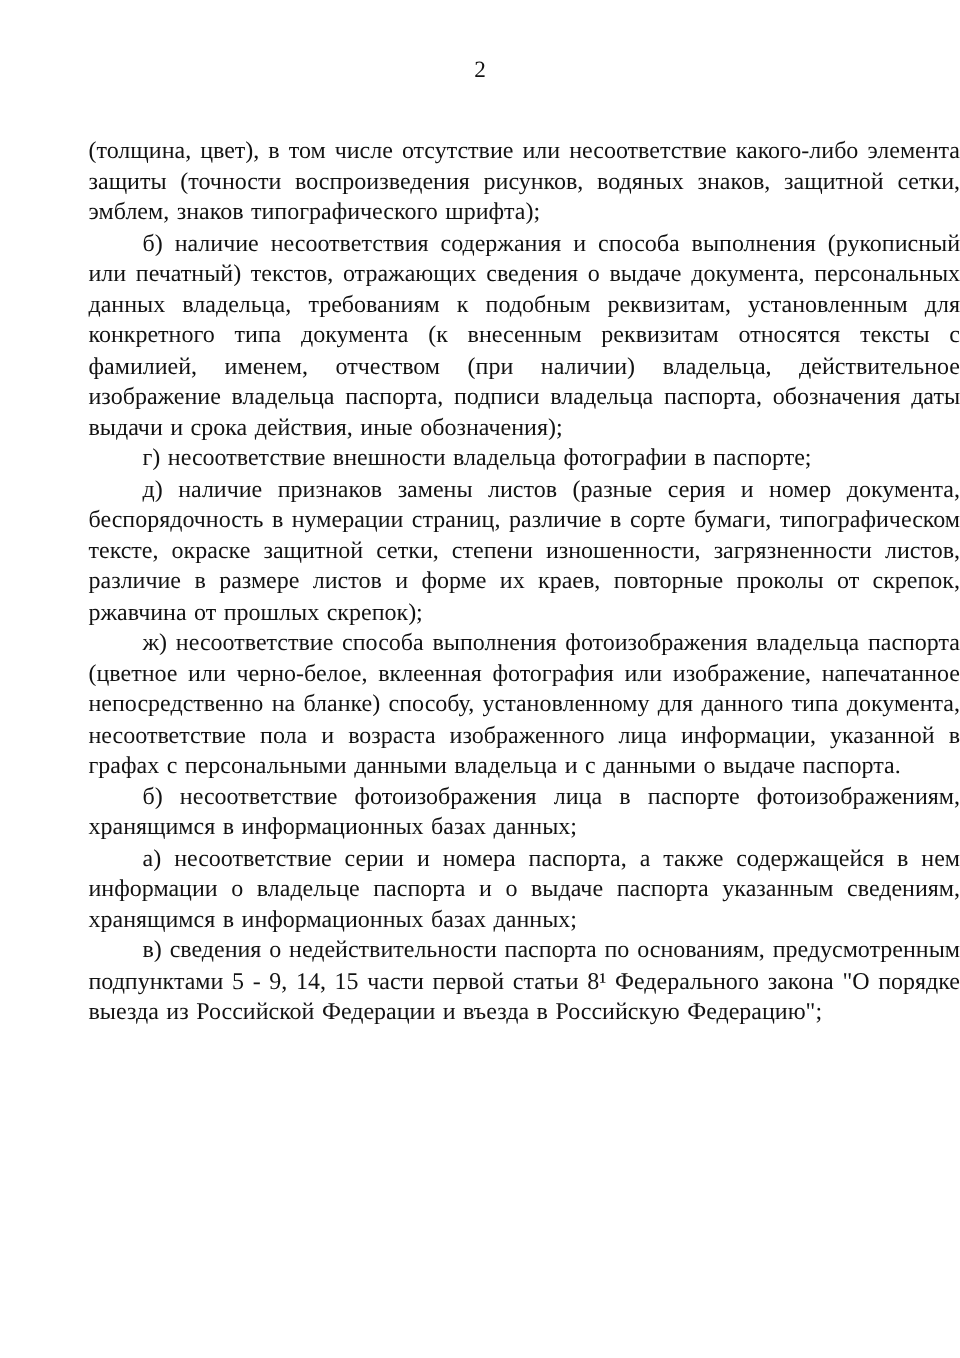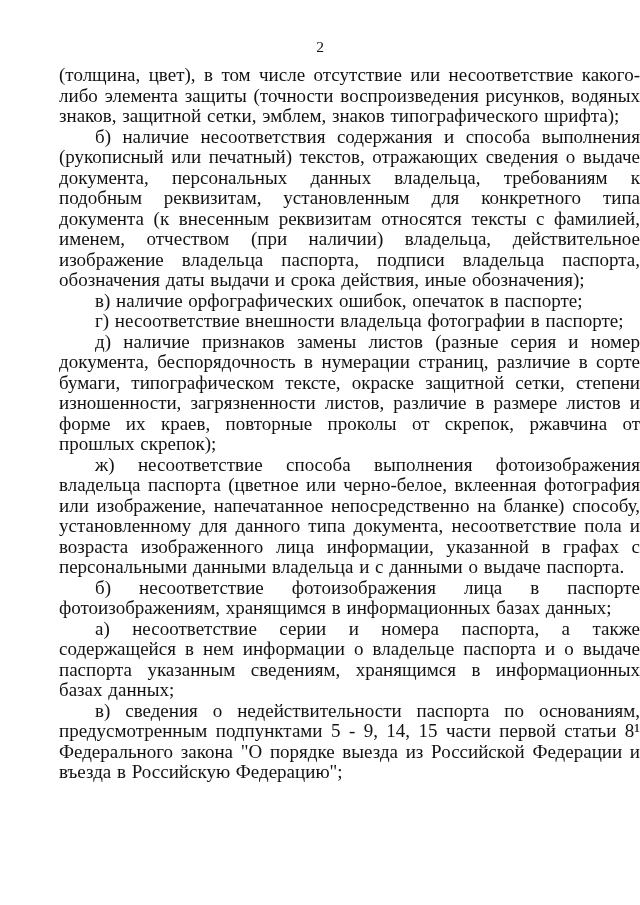--- a/index.html
+++ b/index.html
@@ -18,23 +18,23 @@
     overflow: hidden;
   }
   .page-number {
     padding-top: 38px;
     text-align: center;
     font-size: 15.5px;
     line-height: 17px;
     color: #121212;
   }
   .body-text {
-    margin-top: 10px;
+    margin-top: 36px;
     padding-left: 59px;
-    font-size: 19px;
+    font-size: 16px;
     line-height: 20.5px;
     text-align: justify;
     color: #121212;
   }
   .body-text p.para {
     margin: 0;
     padding: 0;
     text-indent: 0;
     word-spacing: 1px;
   }
@@ -45,21 +45,20 @@
 </head>
 <body>
 
 <div class="page">
   <div class="page-number">2</div>
 
   <div class="body-text">
 
   <p class="para">(толщина, цвет), в том числе отсутствие или несоответствие какого-либо элемента защиты (точности воспроизведения рисунков, водяных знаков, защитной сетки, эмблем, знаков типографического шрифта);</p>
       <p class="para indent">б) наличие несоответствия содержания и способа выполнения (рукописный или печатный) текстов, отражающих сведения о выдаче документа, персональных данных владельца, требованиям к подобным реквизитам, установленным для конкретного типа документа (к внесенным реквизитам относятся тексты с фамилией, именем, отчеством (при наличии) владельца, действительное изображение владельца паспорта, подписи владельца паспорта, обозначения даты выдачи и срока действия, иные обозначения);</p>
-      <p class="para indent">в) наличие орфографических ошибок, опечаток в паспорте;</p>
       <p class="para indent">г) несоответствие внешности владельца фотографии в паспорте;</p>
       <p class="para indent">д) наличие признаков замены листов (разные серия и номер документа, беспорядочность в нумерации страниц, различие в сорте бумаги, типографическом тексте, окраске защитной сетки, степени изношенности, загрязненности листов, различие в размере листов и форме их краев, повторные проколы от скрепок, ржавчина от прошлых скрепок);</p>
       <p class="para indent">ж) несоответствие способа выполнения фотоизображения владельца паспорта (цветное или черно-белое, вклеенная фотография или изображение, напечатанное непосредственно на бланке) способу, установленному для данного типа документа, несоответствие пола и возраста изображенного лица информации, указанной в графах с персональными данными владельца и с данными о выдаче паспорта.</p>
       <p class="para indent">б) несоответствие фотоизображения лица в паспорте фотоизображениям, хранящимся в информационных базах данных;</p>
       <p class="para indent">а) несоответствие серии и номера паспорта, а также содержащейся в нем информации о владельце паспорта и о выдаче паспорта указанным сведениям, хранящимся в информационных базах данных;</p>
       <p class="para indent">в) сведения о недействительности паспорта по основаниям, предусмотренным подпунктами 5 - 9, 14, 15 части первой статьи 8¹ Федерального закона "О порядке выезда из Российской Федерации и въезда в Российскую Федерацию";</p>
     </div>
 </div>
 
 </body></html>

